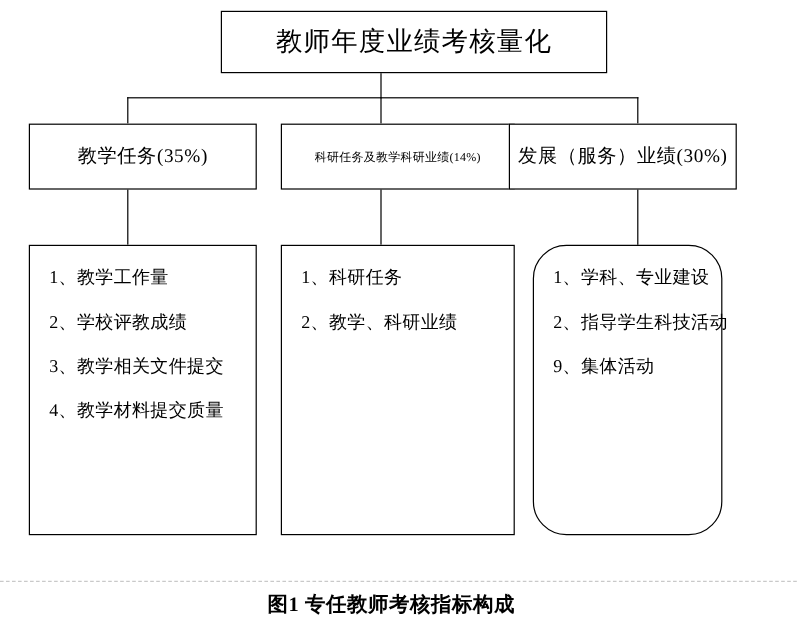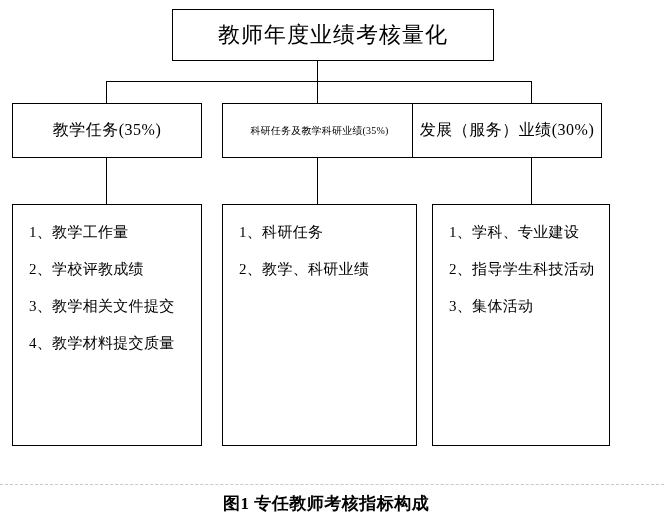--- a/index.html
+++ b/index.html
@@ -25,20 +25,21 @@
   }
 
   .node {
     position: absolute;
     border: 1px solid #000000;
     background: #ffffff;
     box-sizing: border-box;
     display: flex;
     align-items: center;
     justify-content: center;
+    margin-left: 12px;
   }
 
   
   .node-root {
     left: 172px;
     top: 9px;
     width: 322px;
     height: 52px;
   }
   .node-root .node-text {
@@ -68,21 +69,21 @@
 
   
   .node-l3 {
     top: 204px;
     height: 242px;
     display: block;
     padding: 18px 0 0 0;
   }
   .node-l3.col-a { left: 12px;  width: 190px; }
   .node-l3.col-b { left: 222px; width: 195px; }
-  .node-l3.col-c { left: 432px; width: 178px; }
+  .node-l3.col-c { left: 432px; width: 158px; border-radius: 28px; }
 
   .item-list {
     list-style: none;
     margin: 0;
     padding: 0 10px 0 16px;
   }
   .item-list li {
     font-size: 15px;
     line-height: 1.2;
     margin-bottom: 19px;
@@ -133,21 +134,21 @@
   <div class="conn conn-h" style="left:106px; top:81px; width:426px;"></div>
 
   <div class="conn conn-v" style="left:106px; top:81px; height:22px;"></div>
   <div class="conn conn-v" style="left:317px; top:81px; height:22px;"></div>
   <div class="conn conn-v" style="left:531px; top:81px; height:22px;"></div>
 
   <div class="node node-l2 col-a">
     <span class="node-text">教学任务(35%)</span>
   </div>
   <div class="node node-l2 col-b">
-    <span class="node-text">科研任务及教学科研业绩(35%)</span>
+    <span class="node-text">科研任务及教学科研业绩(14%)</span>
   </div>
   <div class="node node-l2 col-c">
     <span class="node-text">发展（服务）业绩(30%)</span>
   </div>
 
   <div class="conn conn-v" style="left:106px; top:158px; height:46px;"></div>
   <div class="conn conn-v" style="left:317px; top:158px; height:46px;"></div>
   <div class="conn conn-v" style="left:531px; top:158px; height:46px;"></div>
 
   <div class="node node-l3 col-a">
@@ -163,20 +164,20 @@
     <ul class="item-list">
       <li>1、科研任务</li>
       <li>2、教学、科研业绩</li>
     </ul>
   </div>
 
   <div class="node node-l3 col-c">
     <ul class="item-list">
       <li>1、学科、专业建设</li>
       <li>2、指导学生科技活动</li>
-      <li>3、集体活动</li>
+      <li>9、集体活动</li>
     </ul>
   </div>
 
 </div>
 
 <div class="rule"></div>
 <div class="caption">图1 专任教师考核指标构成</div>
 
 </body></html>

